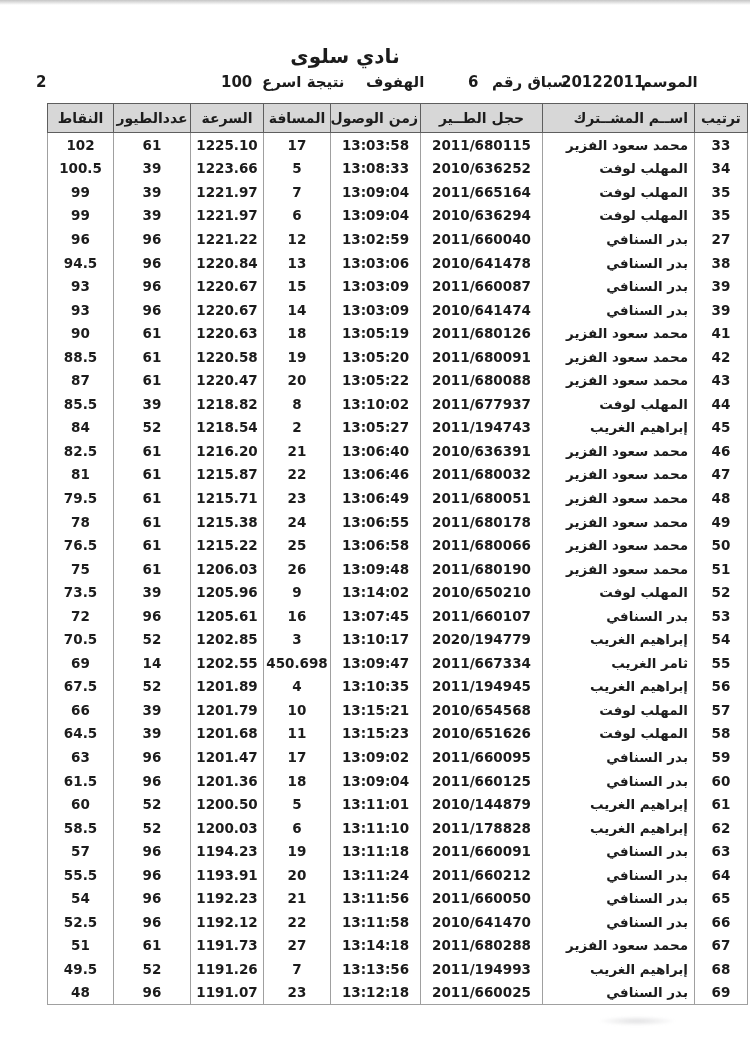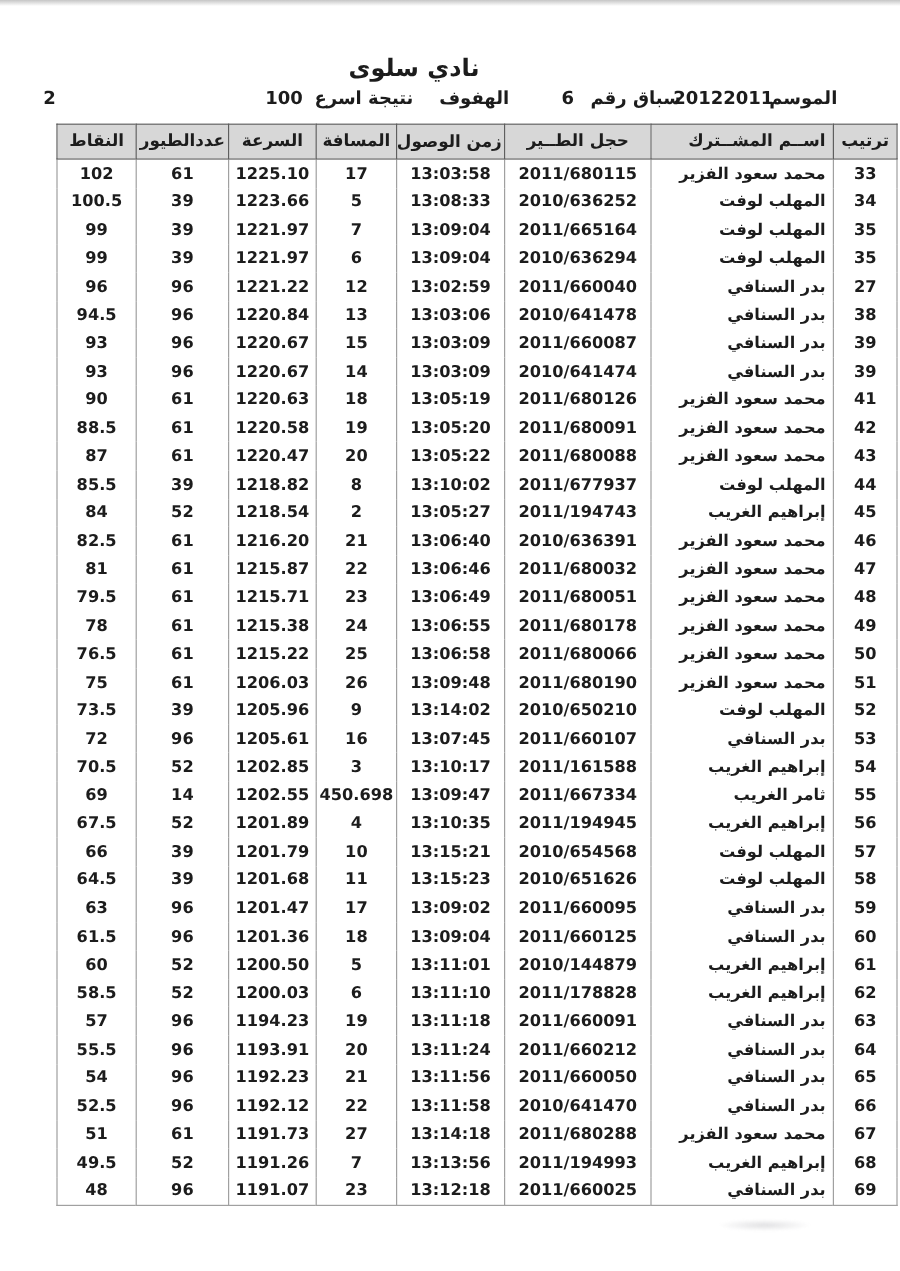--- a/index.html
+++ b/index.html
@@ -320,21 +320,21 @@
           <td class="col-ring">2011/660107</td>
           <td class="col-arrival">13:07:45</td>
           <td class="col-distance">16</td>
           <td class="col-speed">1205.61</td>
           <td class="col-birds">96</td>
           <td class="col-points">72</td>
         </tr>
         <tr>
           <td class="col-rank">54</td>
           <td class="col-name">إبراهيم الغريب</td>
-          <td class="col-ring">2011/161588</td>
+          <td class="col-ring">2020/194779</td>
           <td class="col-arrival">13:10:17</td>
           <td class="col-distance">3</td>
           <td class="col-speed">1202.85</td>
           <td class="col-birds">52</td>
           <td class="col-points">70.5</td>
         </tr>
         <tr>
           <td class="col-rank">55</td>
           <td class="col-name">ثامر الغريب</td>
           <td class="col-ring">2011/667334</td>

